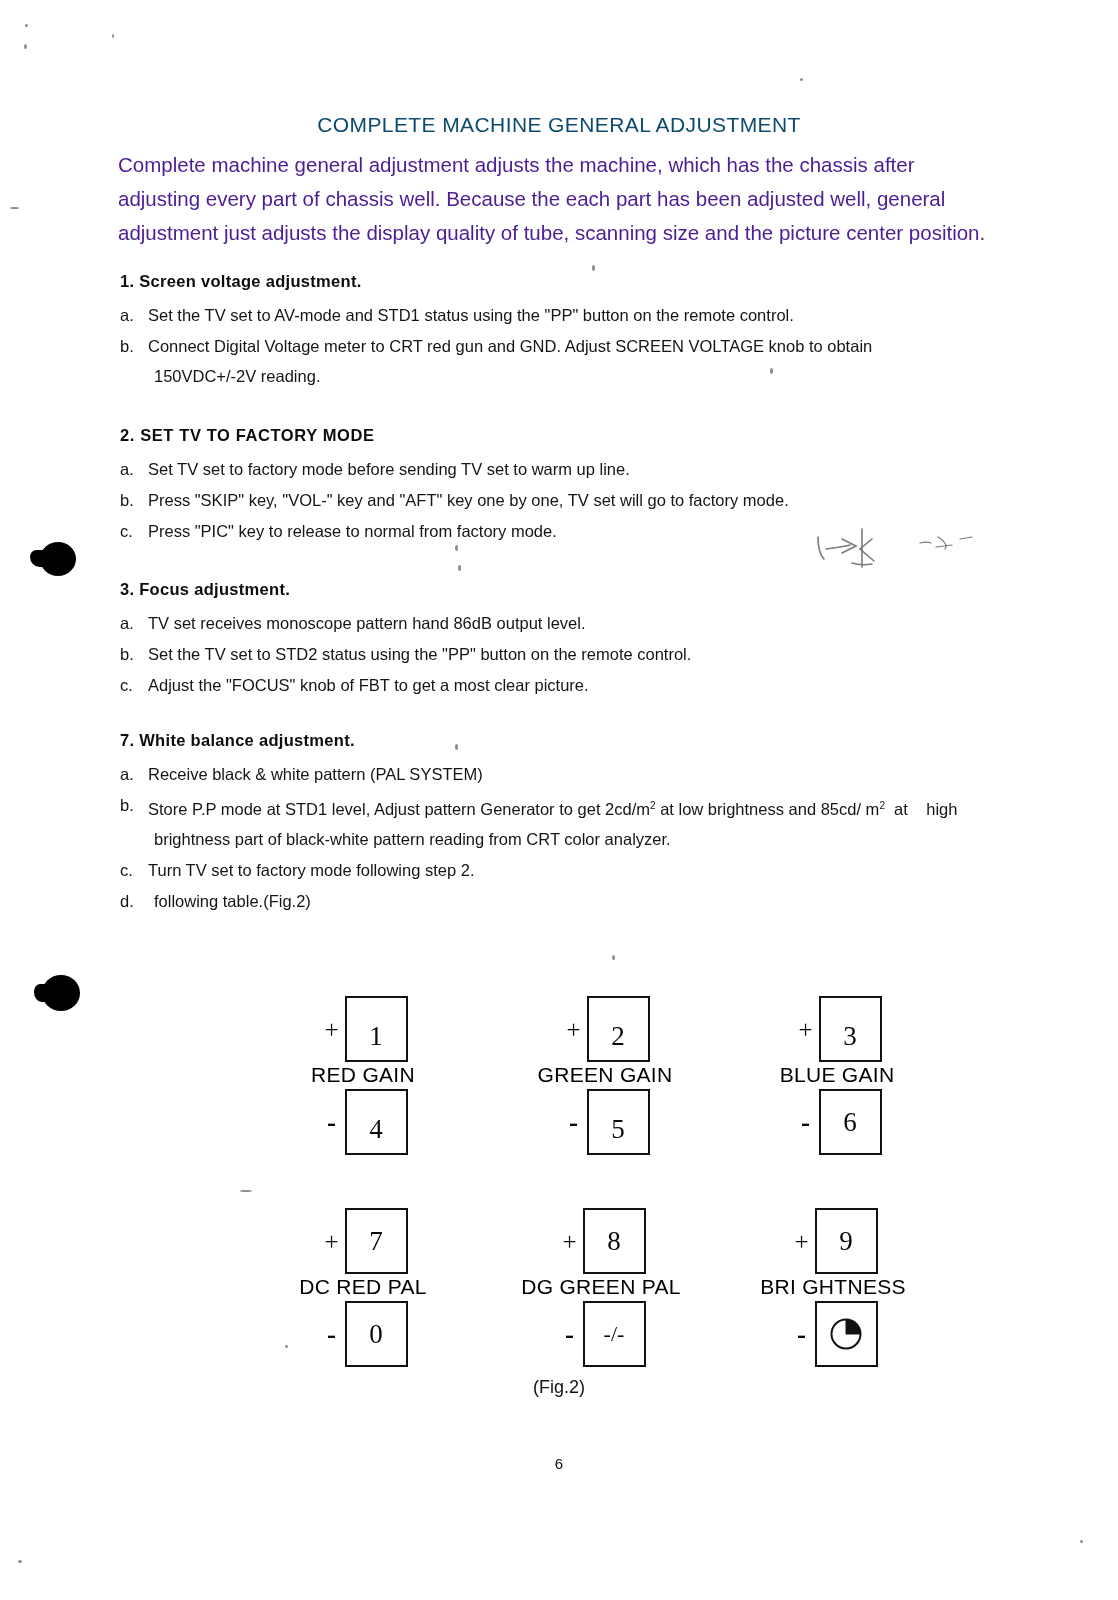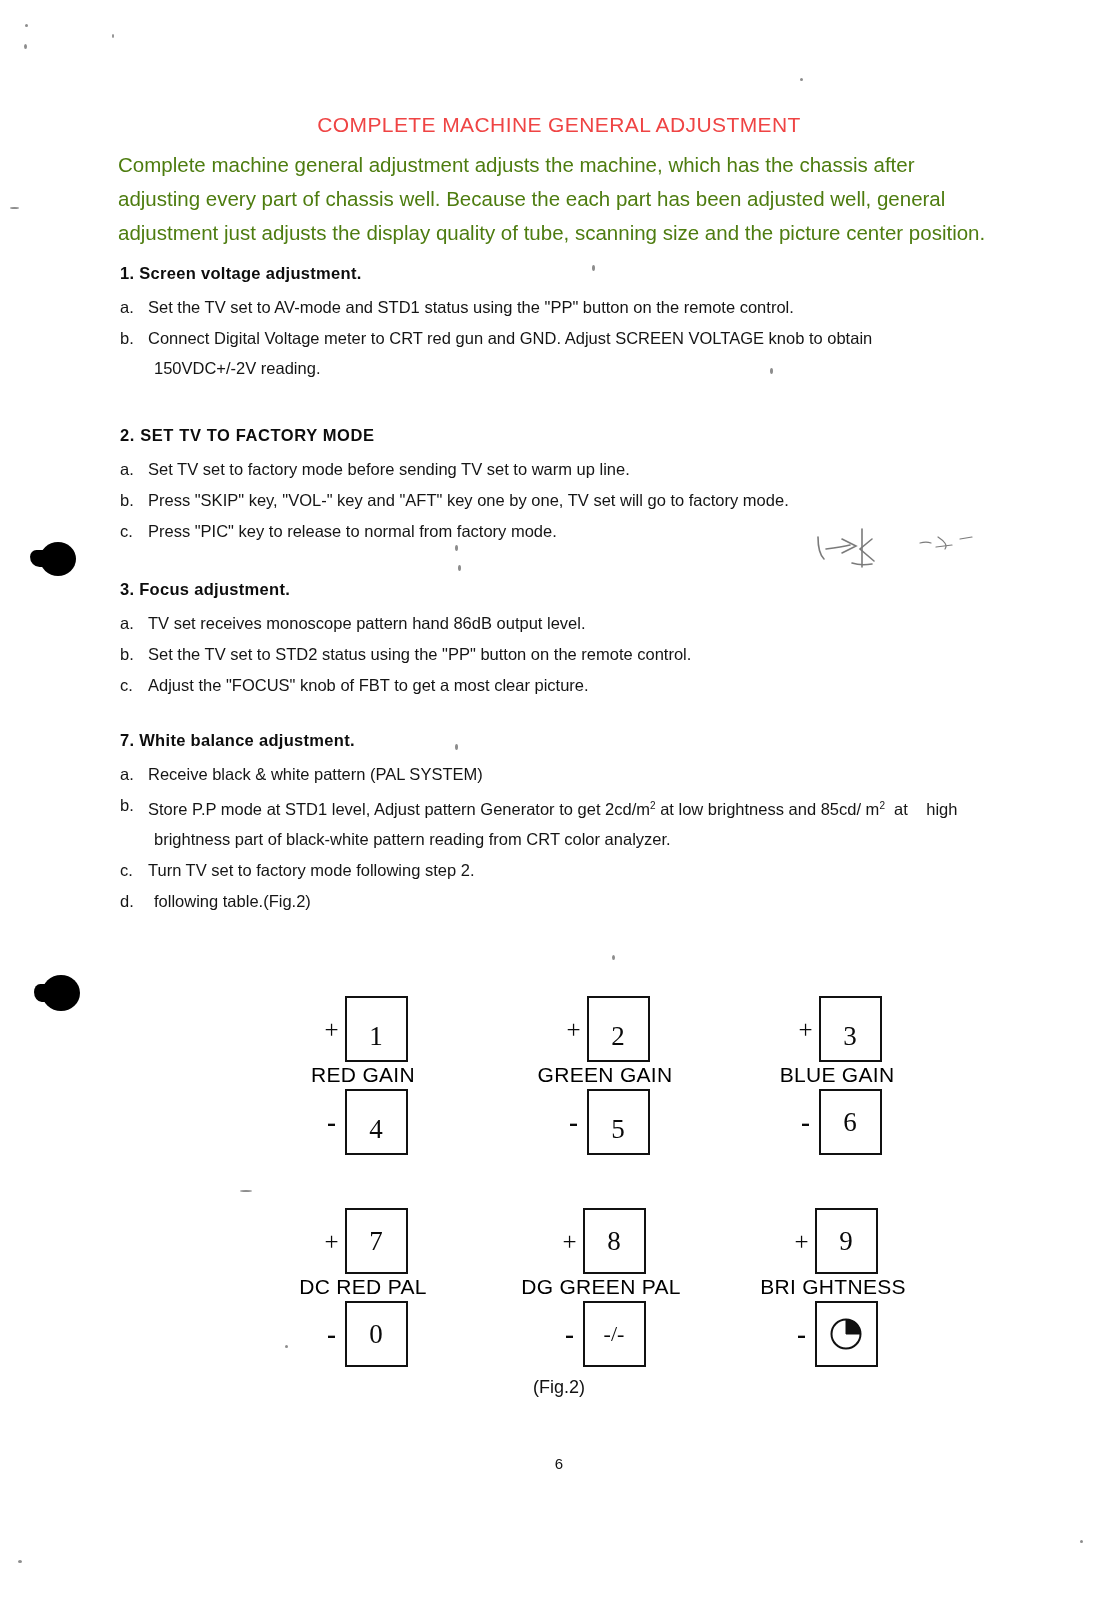--- a/index.html
+++ b/index.html
@@ -23,31 +23,31 @@
   
   .doc-title {
     position: absolute;
     left: 0;
     top: 113px;
     width: 1118px;
     text-align: center;
     font-size: 21px;
     letter-spacing: 0.4px;
     font-weight: 400;
-    color: #ef4444;
+    color: #0c4a6e;
   }
   .intro {
     position: absolute;
     left: 118px;
     top: 148px;
     width: 876px;
     font-size: 20.5px;
     line-height: 34px;
     text-align: left;
-    color: #4d7c0f;
+    color: #4c1d95;
   }
 
   .section {
     position: absolute;
     left: 120px;
     width: 880px;
   }
   .sec-head {
     font-size: 16.5px;
     font-weight: bold;
@@ -219,21 +219,21 @@
   <div class="speck" style="left:1080px;top:1540px;width:3px;height:3px;"></div>
   <div class="speck" style="left:18px;top:1560px;width:4px;height:3px;"></div>
 
   <div class="punch a"></div>
   <div class="punch b"></div>
 
   <div class="doc-title">COMPLETE MACHINE GENERAL ADJUSTMENT</div>
 
   <div class="intro">Complete machine general adjustment adjusts the machine, which has the chassis after adjusting every part of chassis well. Because the each part has been adjusted well, general adjustment just adjusts the display quality of tube, scanning size and the picture center position.</div>
 
-  <div class="section" style="top:264px;">
+  <div class="section" style="top:272px;">
     <div class="sec-head">1. Screen voltage adjustment.</div>
     <div class="item">
       <span class="marker">a.</span>
       <span>Set the TV set to AV-mode and STD1 status using the "PP" button on the remote control.</span>
     </div>
     <div class="item">
       <span class="marker">b.</span>
       <span>Connect Digital Voltage meter to CRT red gun and GND. Adjust SCREEN VOLTAGE knob to obtain</span>
       <span class="cont">150VDC+/-2V reading.</span>
     </div>

